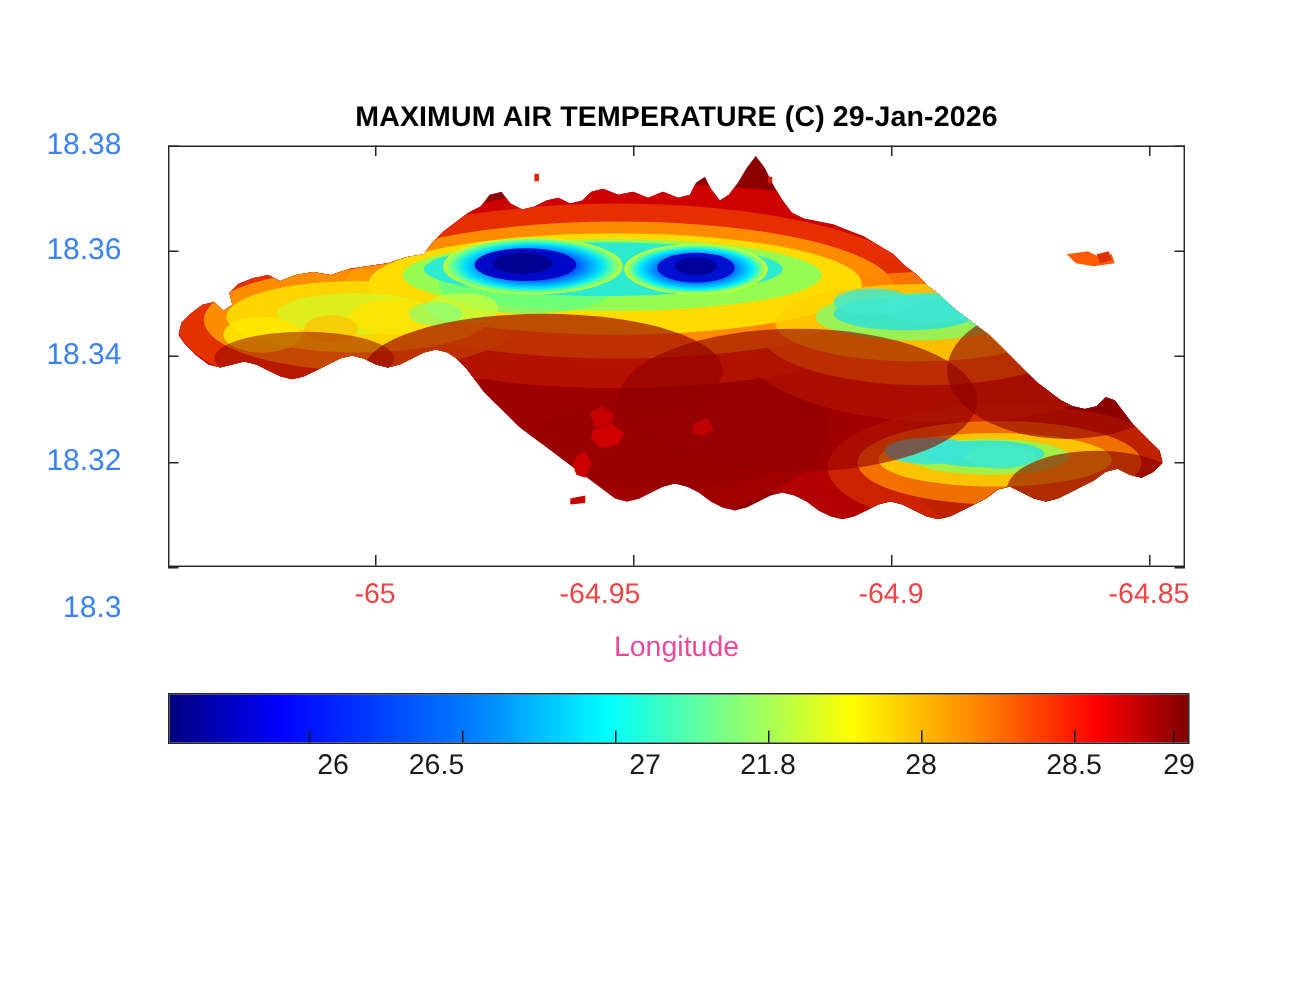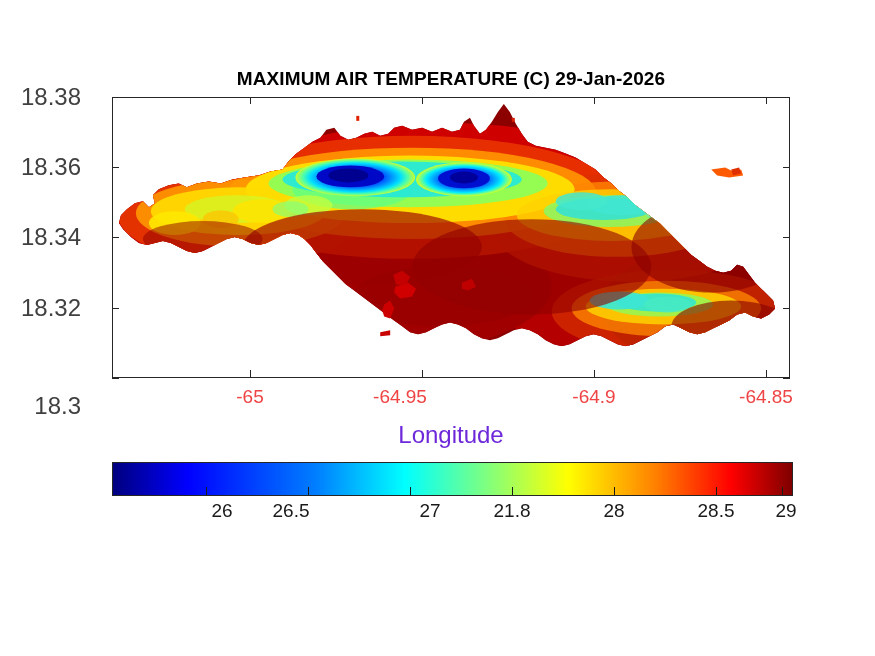--- a/index.html
+++ b/index.html
@@ -57,42 +57,42 @@
   }
   .ytick { width: 7px; height: 1.1px; left: 112px; }
   .xtick-top { width: 1.1px; height: 7px; top: 97px; }
   .xtick-bot { width: 1.1px; height: 7px; top: 370px; }
   .ytick-right { width: 7px; height: 1.1px; left: 783px; }
 
   .ylabel-txt {
     position: absolute;
     right: 794px;
     text-align: right;
-    font-size: 24px;
-    color: #404040;
+    font-size: 20px;
+    color: #3b82f6;
     white-space: nowrap;
     transform: translateY(-50%);
   }
   .xlabel-txt {
     position: absolute;
     top: 386px;
     text-align: center;
     font-size: 19px;
     color: #ef4444;
     white-space: nowrap;
     transform: translateX(-50%);
   }
   #axis-x-title {
     position: absolute;
     left: 112px;
     top: 421px;
     width: 678px;
     text-align: center;
-    font-size: 24px;
-    color: #6d28d9;
+    font-size: 19px;
+    color: #ec4899;
   }
 
   
   #colorbar-wrap {
     position: absolute;
     left: 112px;
     top: 462px;
     width: 681px;
     height: 34px;
   }

